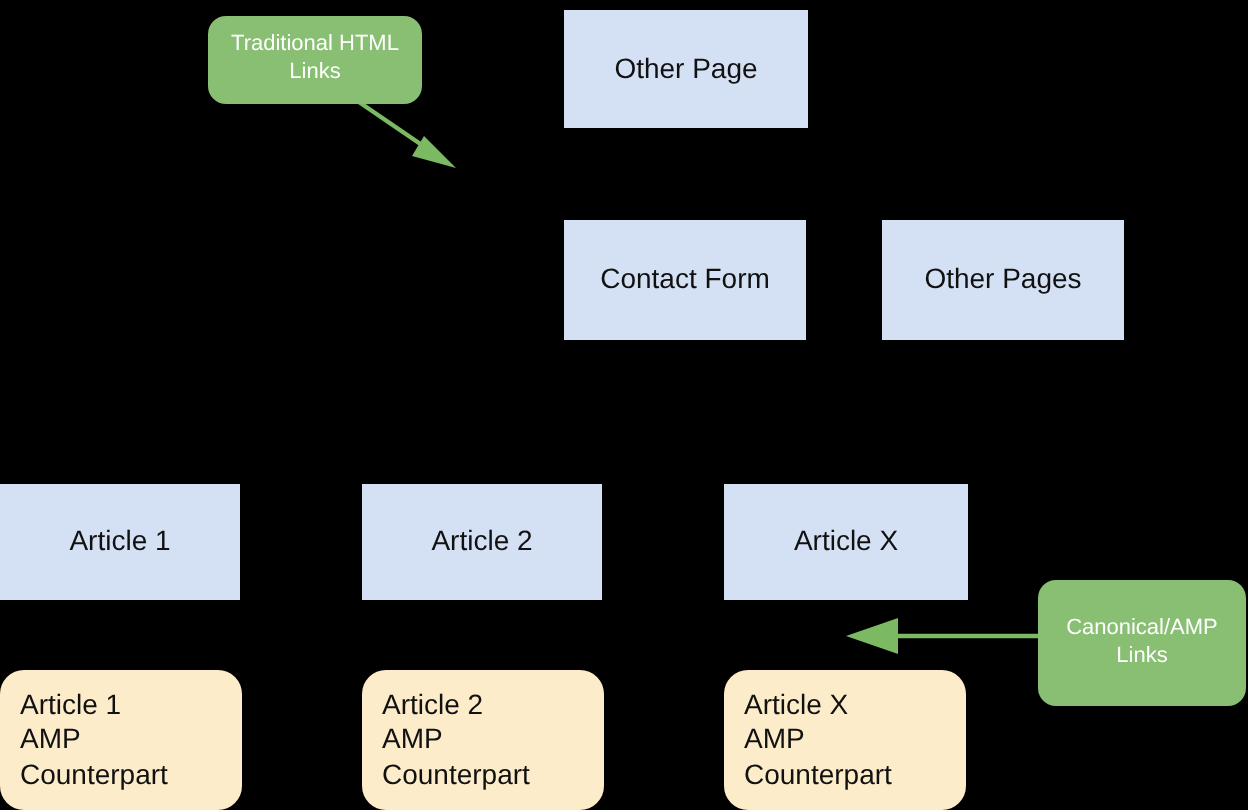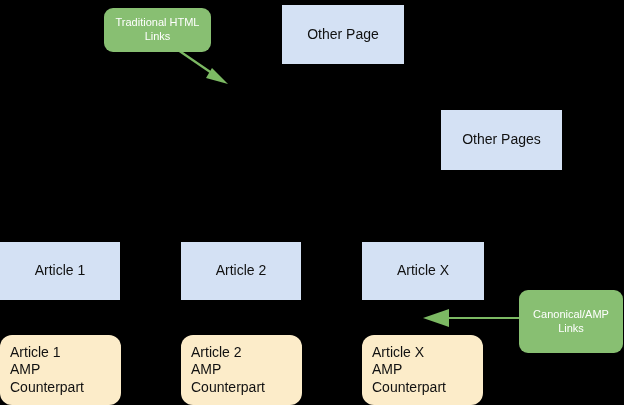--- a/index.html
+++ b/index.html
@@ -76,20 +76,21 @@
     </g>
   </svg>
 
   <div class="node node-callout" style="left:104px; top:8px; width:107px; height:44px;">
     <span class="callout-label"><span>Traditional HTML</span><br><span>Links</span></span>
   </div>
 
   <div class="node node-blue" style="left:282px; top:5px; width:122px; height:59px;">Other Page</div>
 
 
+  <div class="node node-blue" style="left:282px; top:110px; width:121px; height:60px;">Contact Form</div>
 
   <div class="node node-blue" style="left:441px; top:110px; width:121px; height:60px;">Other Pages</div>
 
   <div class="node node-blue" style="left:0px; top:242px; width:120px; height:58px;">Article 1</div>
 
   <div class="node node-blue" style="left:181px; top:242px; width:120px; height:58px;">Article 2</div>
 
   <div class="node node-blue" style="left:362px; top:242px; width:122px; height:58px;">Article X</div>
 
   <div class="node node-callout" style="left:519px; top:290px; width:104px; height:63px;">

